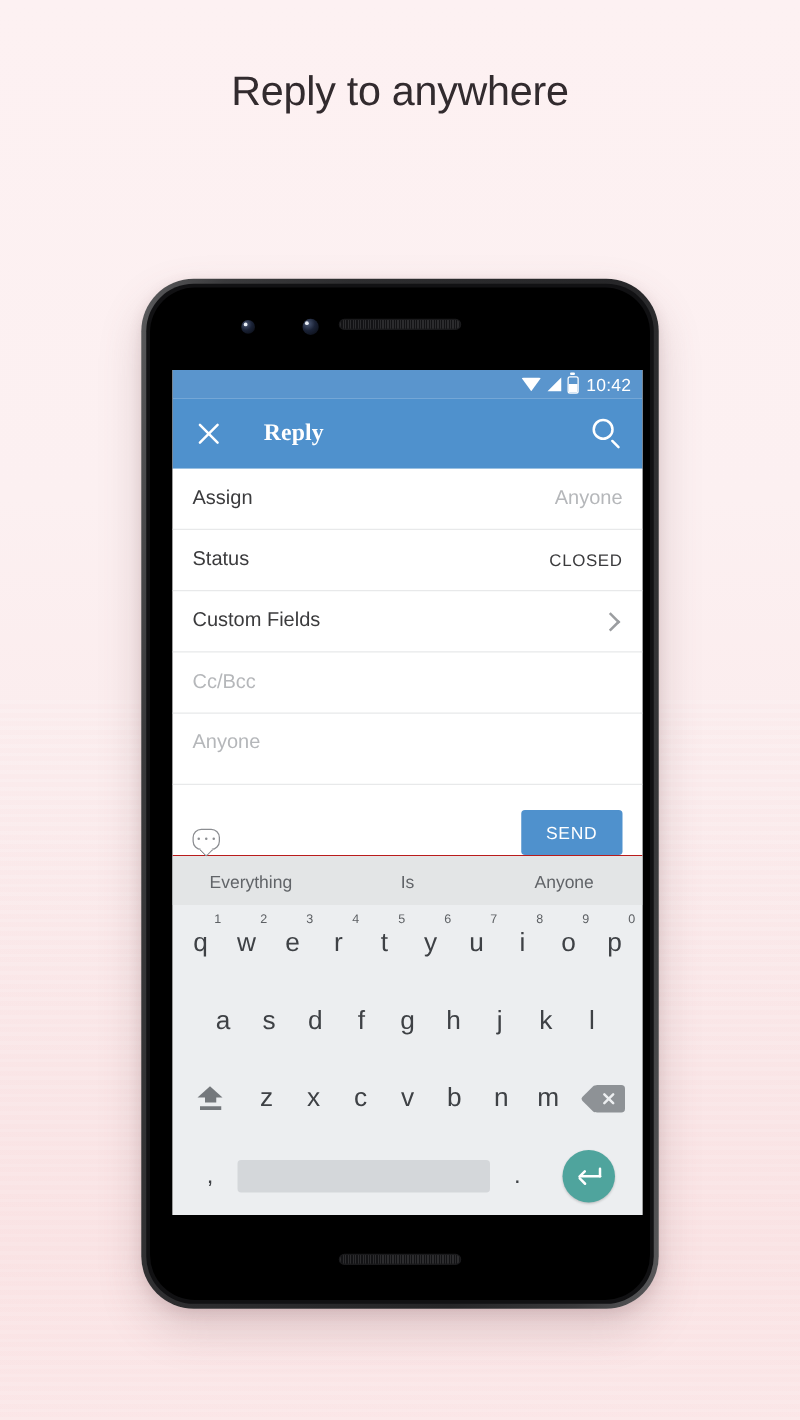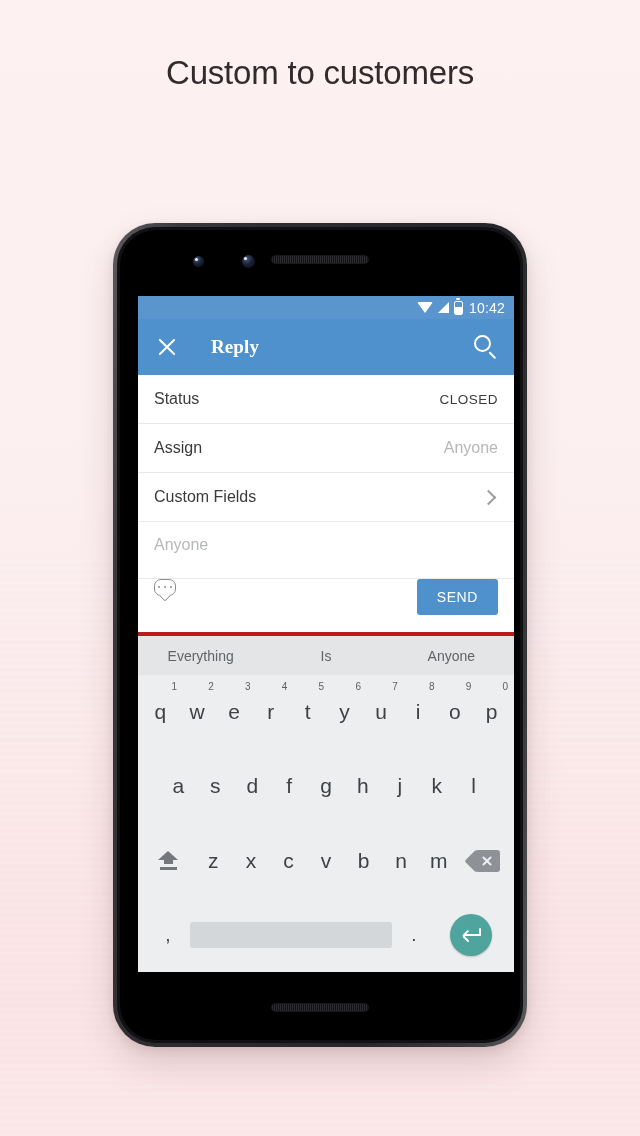--- a/index.html
+++ b/index.html
@@ -265,23 +265,23 @@
   .row.message {
     height: 57px;
     align-items: flex-start;
     padding-top: 14px;
   }
 
   
   .actionbar {
     height: 57px;
     display: flex;
-    align-items: flex-start;
+    align-items: flex-end;
     padding: 0 16px;
-    border-bottom: 4px solid #b91c1c;
+    border-bottom: 1px solid #b91c1c;
     background: #fff;
   }
   .bubble-icon {
     width: 22px; height: 21px;
     position: relative;
   }
   .bubble-icon .body {
     position: absolute;
     left: 0; top: 0;
     width: 22px; height: 17px;
@@ -485,21 +485,21 @@
   }
   .enter-arrow .a1 { transform: rotate(45deg); transform-origin: left center; }
   .enter-arrow .a2 { transform: rotate(-45deg); transform-origin: left center; }
 </style>
 </head>
 <body>
 
 <div class="bg-striations"></div>
 
 <div class="headline">
-  <span class="l">Custom to customers</span>
+  <span class="l">Reply to anywhere</span>
 </div>
 
 <div class="phone">
   <div class="phone-inner">
     <div class="phone-face">
 
       <div class="earpiece"></div>
       <div class="sensor s1">
           <span class="glint"></span>
         </div>
@@ -523,37 +523,40 @@
           <span class="appbar-spacer"></span>
           <span class="icon-btn search-icon">
             <span class="ring"></span>
               <span class="handle"></span>
           </span>
         </div>
 
         <div class="form">
 
           <div class="row">
+            <span class="row-label">Assign</span>
+            <span class="row-spacer"></span>
+            <span class="row-value muted">Anyone</span>
+          </div>
+
+          <div class="row">
             <span class="row-label">Status</span>
             <span class="row-spacer"></span>
             <span class="row-value">CLOSED</span>
-          </div>
-
-          <div class="row">
-            <span class="row-label">Assign</span>
-            <span class="row-spacer"></span>
-            <span class="row-value muted">Anyone</span>
           </div>
 
           <div class="row">
             <span class="row-label">Custom Fields</span>
             <span class="row-spacer"></span>
             <span class="chevron"></span>
           </div>
 
+          <div class="row placeholder">
+            <span class="row-label">Cc/Bcc</span>
+          </div>
 
           <div class="row placeholder message">
             <span class="row-label">Anyone</span>
           </div>
 
         </div>
 
         <div class="actionbar">
           <span class="bubble-icon">
             <span class="body"></span>

